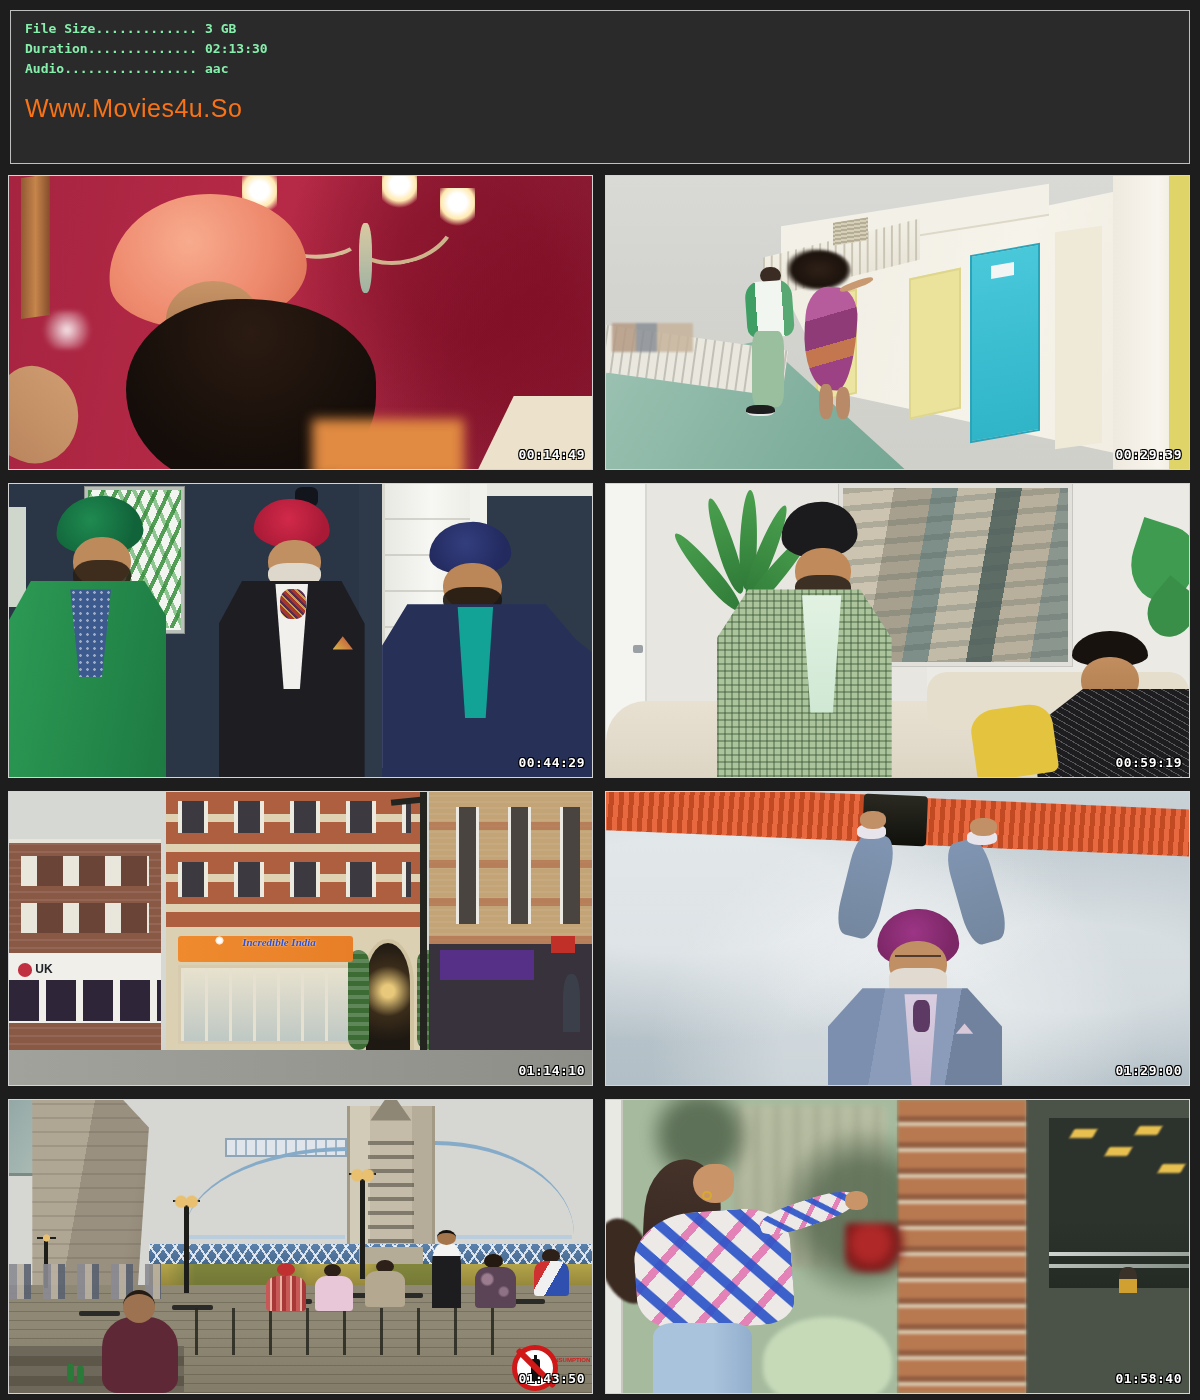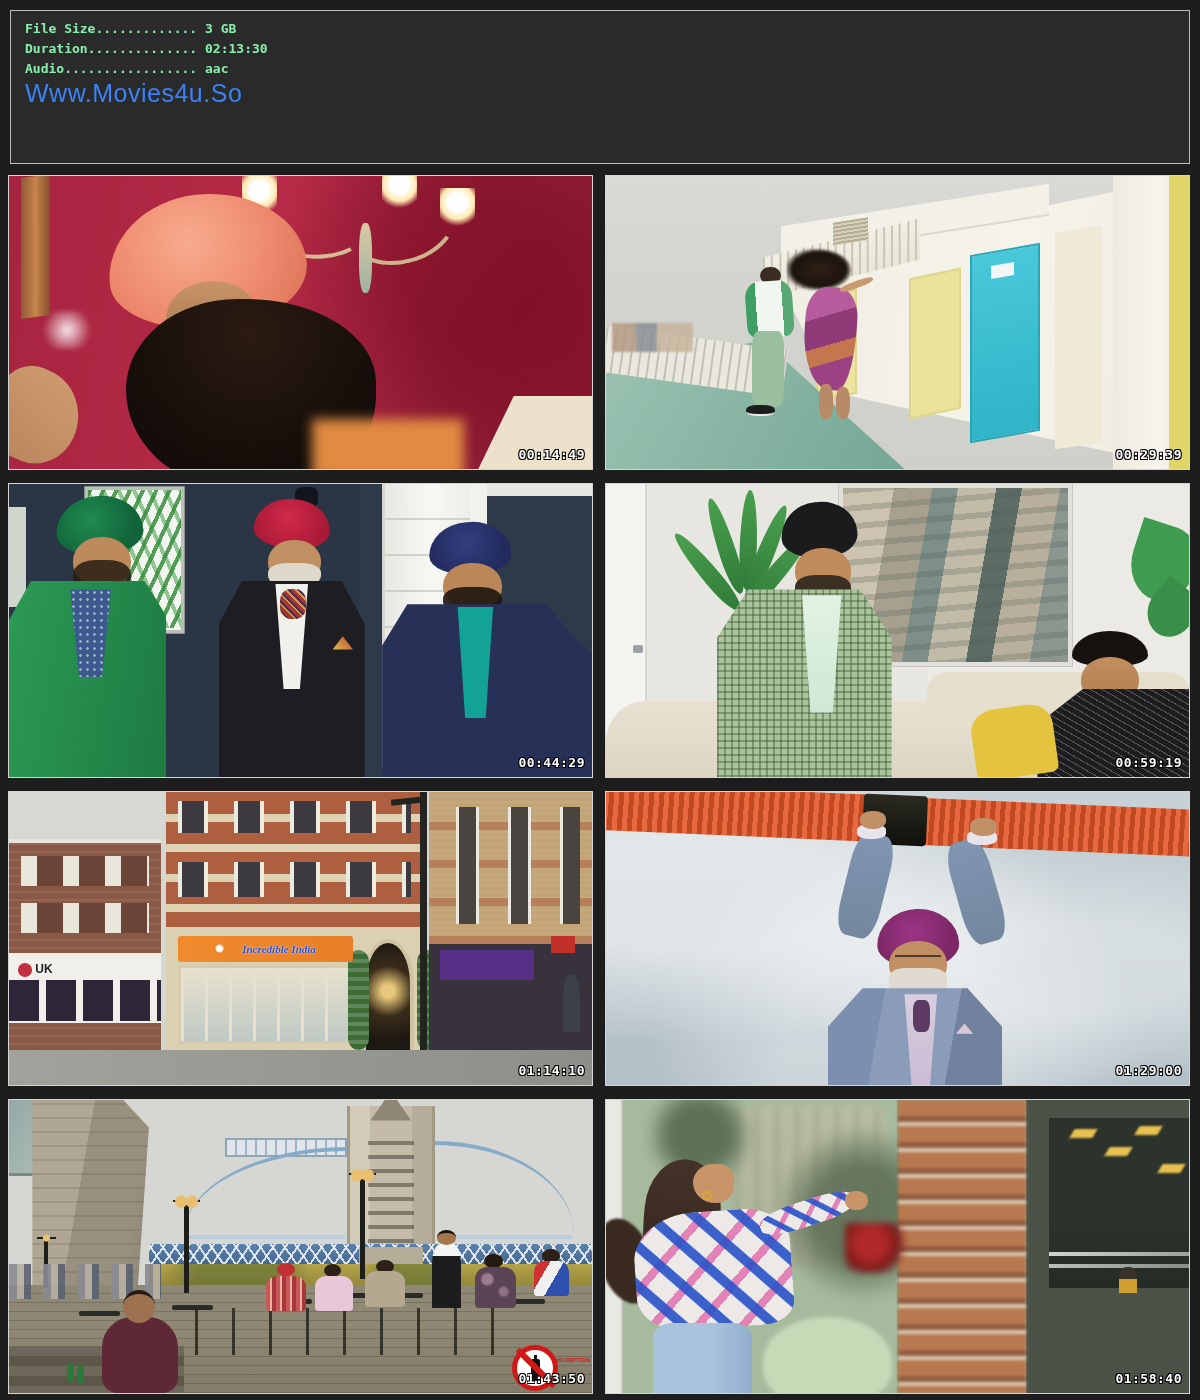--- a/index.html
+++ b/index.html
@@ -3,21 +3,21 @@
 <meta charset="utf-8">
 <style>
   *{box-sizing:border-box;margin:0;padding:0}
   html,body{width:1200px;height:1400px}
   body{position:relative;overflow:hidden;background:#1d1d1d;font-family:"DejaVu Sans Mono",monospace}
 
   
   .info{position:absolute;left:10px;top:10px;width:1180px;height:154px;background:#2a2a2a;
         border:1px solid #bfbfbf;padding:8px 0 0 14px;overflow:hidden}
   .mrow{font:bold 13px/20px "DejaVu Sans Mono",monospace;color:#86efac;white-space:pre}
-  .wm{font:400 25px/27px "Liberation Sans",sans-serif;color:#3b82f6;letter-spacing:.5px;margin-top:1px}
+  .wm{font:400 25px/27px "Liberation Sans",sans-serif;color:#f97316;letter-spacing:.5px;margin-top:16px}
 
   
   .grid{position:absolute;left:8px;top:175px;width:1184px;display:grid;
         grid-template-columns:585px 585px;column-gap:12px;row-gap:13px}
   .shot{position:relative;width:585px;height:295px;border:1px solid #d4d4d4;overflow:hidden;background:#333}
   .el{position:absolute}
   .ts{position:absolute;right:7px;bottom:7px;font:bold 13px/14px "DejaVu Sans Mono",monospace;color:#fff;
       letter-spacing:.5px;z-index:9;
       text-shadow:1px 1px 0 #000,-1px -1px 0 #000,1px -1px 0 #000,-1px 1px 0 #000}
 
@@ -209,21 +209,21 @@
   .s5-lwin{left:0;top:64%;width:26%;height:14%;
      background:repeating-linear-gradient(90deg,#2e2638 0 30px,#f0efe9 30px 37px)}
   .s5-cb{left:27%;top:0;width:44%;height:52%;
      background:repeating-linear-gradient(180deg,transparent 0 22px,#ded2b2 22px 30px),#ad5f3f}
   .s5-cw1{left:29%;top:3%;width:40%;height:11%;
      background:repeating-linear-gradient(90deg,#ece9df 0 4px,#3c3a40 4px 26px,#ece9df 26px 30px,transparent 30px 56px)}
   .s5-cw2{left:29%;top:24%;width:40%;height:12%;
      background:repeating-linear-gradient(90deg,#ece9df 0 4px,#3c3a40 4px 26px,#ece9df 26px 30px,transparent 30px 56px)}
   .s5-ground{left:27%;top:46%;width:44%;height:42%;background:#dbd0b2}
   .s5-sign{left:29%;top:49%;width:30%;height:9%;border-radius:3px;z-index:2;
-     background:linear-gradient(90deg,#ef8a2e,#e87f28);display:flex;align-items:center;justify-content:center;gap:18px}
+     background:linear-gradient(90deg,#ef8a2e,#e87f28);display:flex;align-items:flex-start;justify-content:center;gap:18px}
   .s5-flower{width:9px;height:9px;border-radius:50%;flex:0 0 auto;
      background:radial-gradient(circle,#fff 0 35%,#ffd9b0 60%,transparent 70%)}
   .s5-signtext{font:bold italic 11px/12px "Liberation Serif",serif;color:#2e4fd0;text-shadow:0 0 2px #ffe;white-space:nowrap}
   .s5-shopwin{left:29%;top:59%;width:30%;height:27%;border:3px solid #d6cbae;
      background:repeating-linear-gradient(90deg,#e5e0d0 0 3px,transparent 3px 24px),
                 linear-gradient(180deg,#e8e2ce,#bfc8c4)}
   .s5-arch{left:60.5%;top:50%;width:9%;height:38%;border:4px solid #cfc3a2;border-bottom:none;
      border-radius:50% 50% 0 0/40% 40% 0 0;
      background:radial-gradient(circle at 50% 45%,#e8c87a 0 10%,#3a2c1a 40%,#1d1812 80%)}
   .s5-top1{left:58.2%;top:54%;width:3.6%;height:34%}

